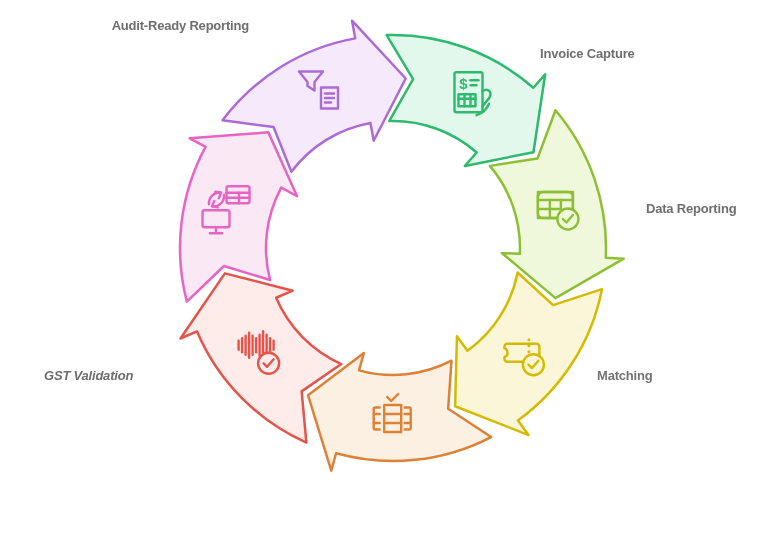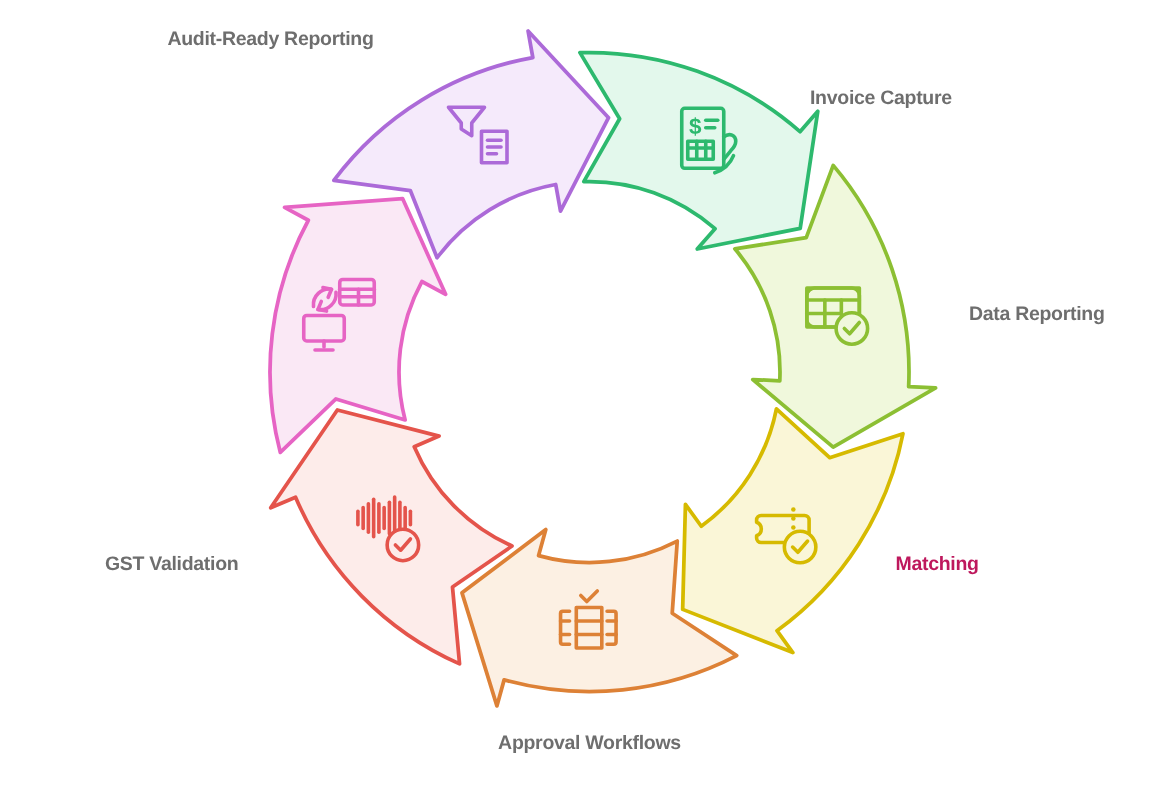--- a/index.html
+++ b/index.html
@@ -6,25 +6,25 @@
   .stage{
     position:relative;width:783px;height:537px;background:#ffffff;overflow:hidden;
     font-family:"Liberation Sans",sans-serif;
   }
   .stage svg{position:absolute;left:0;top:0;}
   .lbl{
     position:absolute;font-size:13px;font-weight:700;line-height:27px;
     color:#6e6e6e;letter-spacing:-0.2px;white-space:nowrap;
   }
   .lbl-wrap{white-space:normal;}
-  .lbl0{left:540px;top:40px;margin-top:11px;}
+  .lbl0{left:540px;top:40px;}
   .lbl1{left:646px;top:195px;}
   .lbl2{left:597px;top:362px;}
   .lbl3{left:313px;top:481px;width:160px;text-align:center;}
-  .lbl4{left:70px;top:362px;}
+  .lbl4{left:44px;top:362px;font-style:italic;}
   .lbl5{left:3px;top:196px;}
   .lbl6{left:103px;top:12px;width:146px;text-align:right;}
 </style>
 </head>
 <body>
 
 <div class="stage">
   <svg id="ring" width="783" height="537" viewBox="0 0 783 537">
       <path d="M 186.85 301.59 A 213 213 0 0 1 205.56 146.83 L 189.72 138.28 L 268.38 132.37 L 297.08 196.23 L 281.24 187.68 A 127 127 0 0 0 270.08 279.95 L 223.95 265.98 Z" fill="#fae8f5" stroke="#e664c4" stroke-width="2.5" stroke-linejoin="round"></path>
       <path d="M 306.37 442.59 A 213 213 0 0 1 197.04 331.47 L 180.48 338.52 L 224.90 273.34 L 292.72 290.71 L 276.16 297.77 A 127 127 0 0 0 341.34 364.02 L 301.66 391.38 Z" fill="#fdecea" stroke="#e4544b" stroke-width="2.5" stroke-linejoin="round"></path>
@@ -107,17 +107,16 @@
         <path d="M11 9 H35 L26.5 19.5 V28 L19.5 23.5 V19.5 Z" fill="none" stroke="#ac6ad8" stroke-width="2.4" stroke-linecap="round" stroke-linejoin="round"></path>
         <path d="M33 25 h17 v21 h-17 z" fill="none" stroke="#ac6ad8" stroke-width="2.4" stroke-linecap="round" stroke-linejoin="round"></path>
         <path d="M37 31 h9" fill="none" stroke="#ac6ad8" stroke-width="2.4" stroke-linecap="round" stroke-linejoin="round"></path>
         <path d="M37 35.5 h9" fill="none" stroke="#ac6ad8" stroke-width="2.4" stroke-linecap="round" stroke-linejoin="round"></path>
         <path d="M37 40 h6" fill="none" stroke="#ac6ad8" stroke-width="2.4" stroke-linecap="round" stroke-linejoin="round"></path>
       </g>
     </svg>
 
   <div class="lbl lbl0" style="color: rgb(110, 110, 110);">Invoice Capture</div>
   <div class="lbl lbl1" style="color: rgb(110, 110, 110);">Data Reporting</div>
-  <div class="lbl lbl2" style="color: #be185d;">Matching</div>
-  <div class="lbl lbl3 lbl-wrap" style="color: rgb(110, 110, 110);">Approval Workflows</div>
+  <div class="lbl lbl2" style="color: #737373;">Matching</div>
   <div class="lbl lbl4" style="color: rgb(110, 110, 110);">GST Validation</div>
   <div class="lbl lbl6 lbl-wrap" style="color: rgb(110, 110, 110);">Audit-Ready Reporting</div>
 </div>
 
 </body></html>

